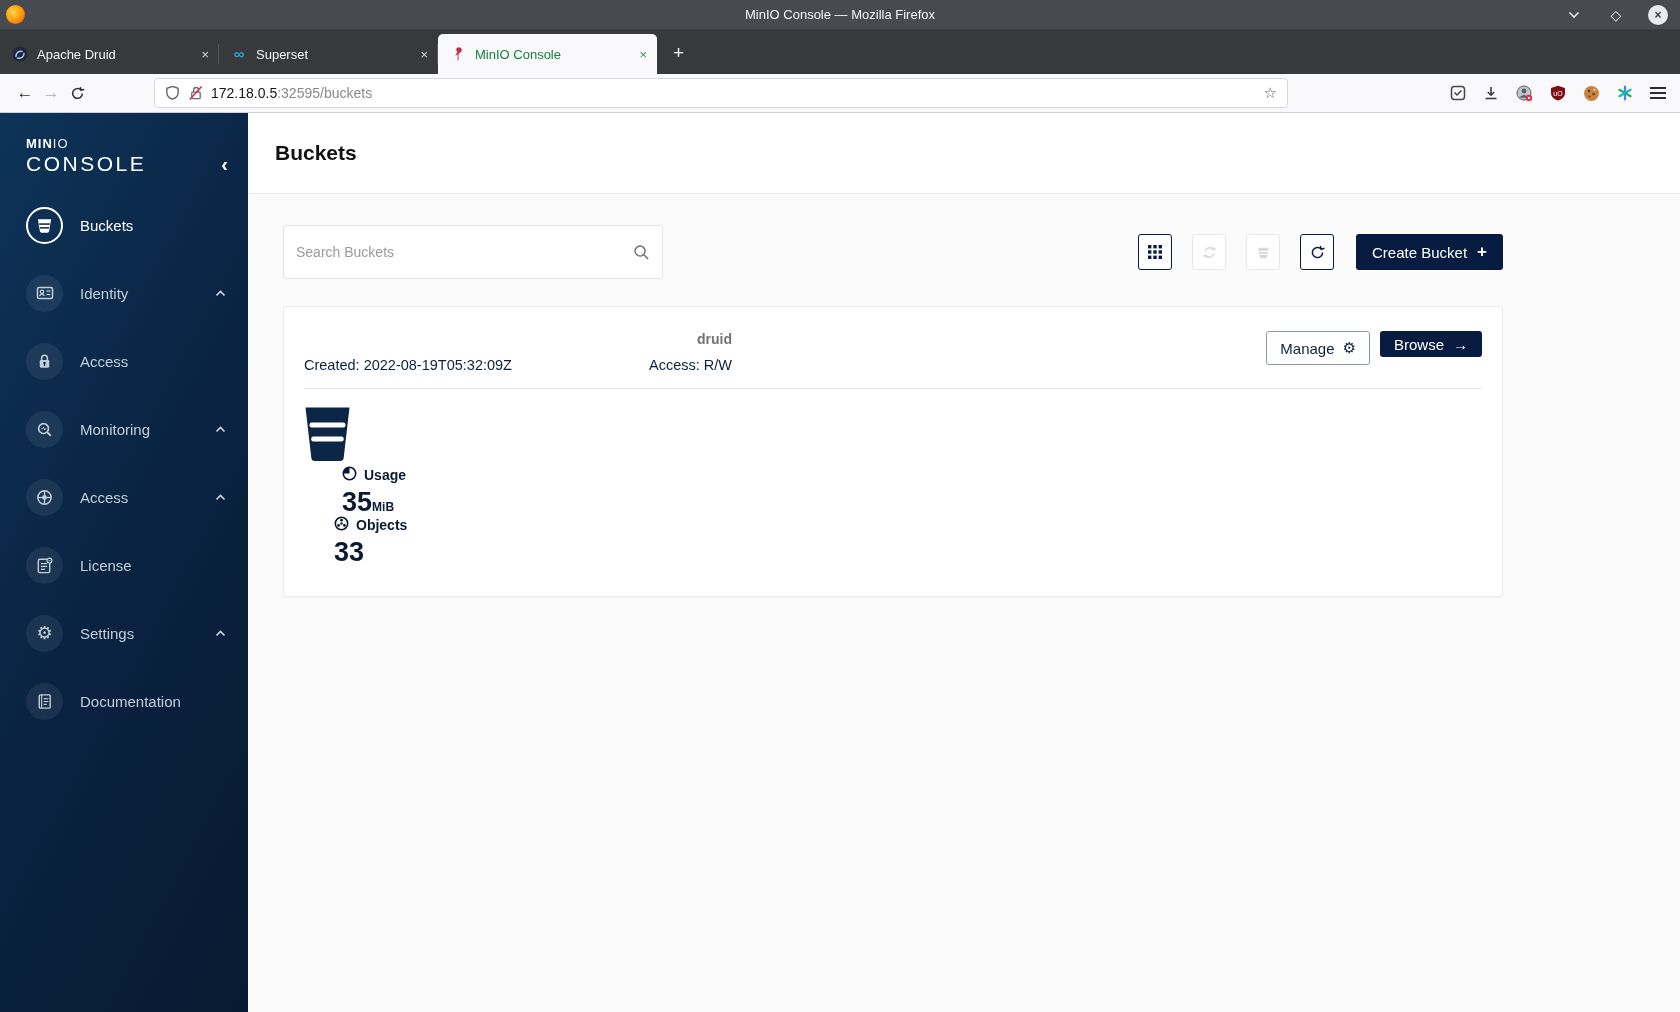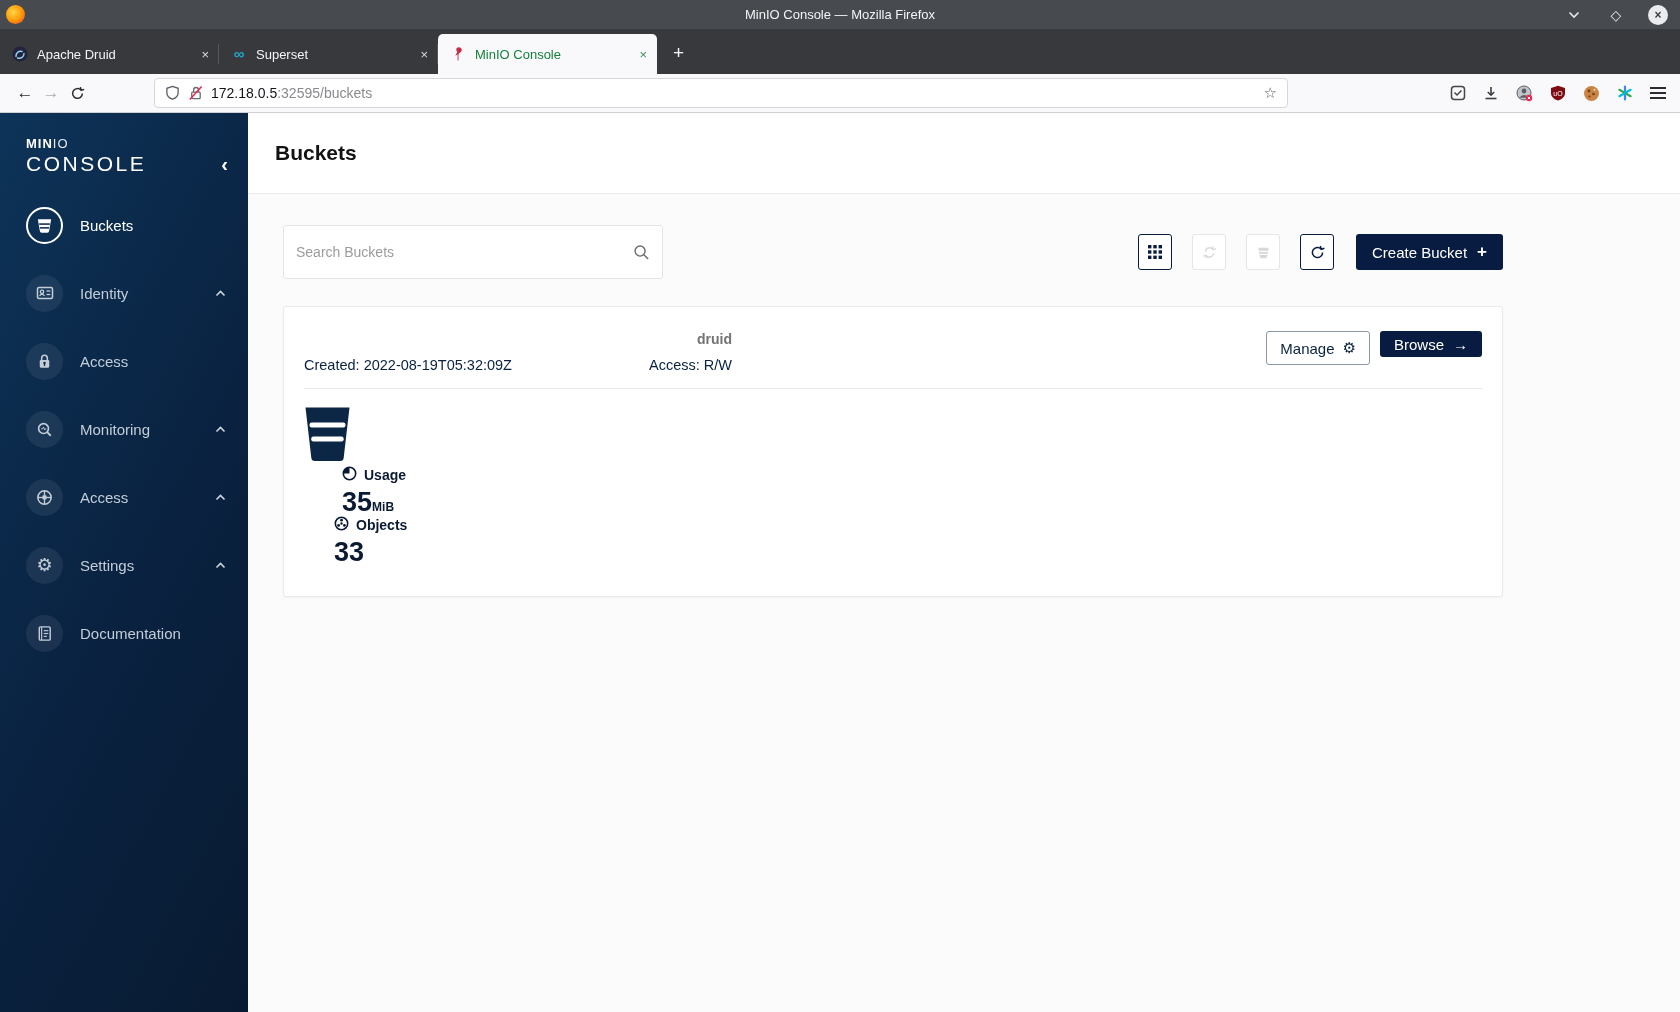--- a/index.html
+++ b/index.html
@@ -310,20 +310,33 @@
               <line x1="3" y1="10" x2="7.4" y2="10" stroke="currentColor" stroke-width="1.4"></line>
               <line x1="12.6" y1="10" x2="17" y2="10" stroke="currentColor" stroke-width="1.4"></line>
             </svg>
         </span>
         <span>Access</span>
         <svg class="caret" width="11" height="7" viewBox="0 0 11 7">
             <path d="M1.5 5.5 L5.5 1.5 L9.5 5.5" fill="none" stroke="currentColor" stroke-width="1.6"></path>
           </svg>
       </div>
       <div class="mitem">
+        <span class="icircle">
+          <svg width="19" height="19" viewBox="0 0 20 20">
+              <rect x="3.5" y="3.5" width="12" height="14" rx="1.5" fill="none" stroke="currentColor" stroke-width="1.5"></rect>
+              <line x1="6.2" y1="8" x2="12.8" y2="8" stroke="currentColor" stroke-width="1.3"></line>
+              <line x1="6.2" y1="11" x2="12.8" y2="11" stroke="currentColor" stroke-width="1.3"></line>
+              <line x1="6.2" y1="14" x2="10.5" y2="14" stroke="currentColor" stroke-width="1.3"></line>
+              <circle cx="15.2" cy="4.8" r="2.6" fill="#15395e" stroke="currentColor" stroke-width="1.2"></circle>
+              <path d="M14.1 4.8 l.8.8 1.4-1.5" fill="none" stroke="currentColor" stroke-width="1"></path>
+            </svg>
+        </span>
+        <span>License</span>
+      </div>
+      <div class="mitem">
         <span class="icircle gear-glyph">⚙</span>
         <span>Settings</span>
         <svg class="caret" width="11" height="7" viewBox="0 0 11 7">
             <path d="M1.5 5.5 L5.5 1.5 L9.5 5.5" fill="none" stroke="currentColor" stroke-width="1.6"></path>
           </svg>
       </div>
       <div class="mitem">
         <span class="icircle">
           <svg width="19" height="19" viewBox="0 0 20 20">
               <rect x="4.5" y="3" width="11.5" height="14" rx="1.3" fill="none" stroke="currentColor" stroke-width="1.5"></rect>

